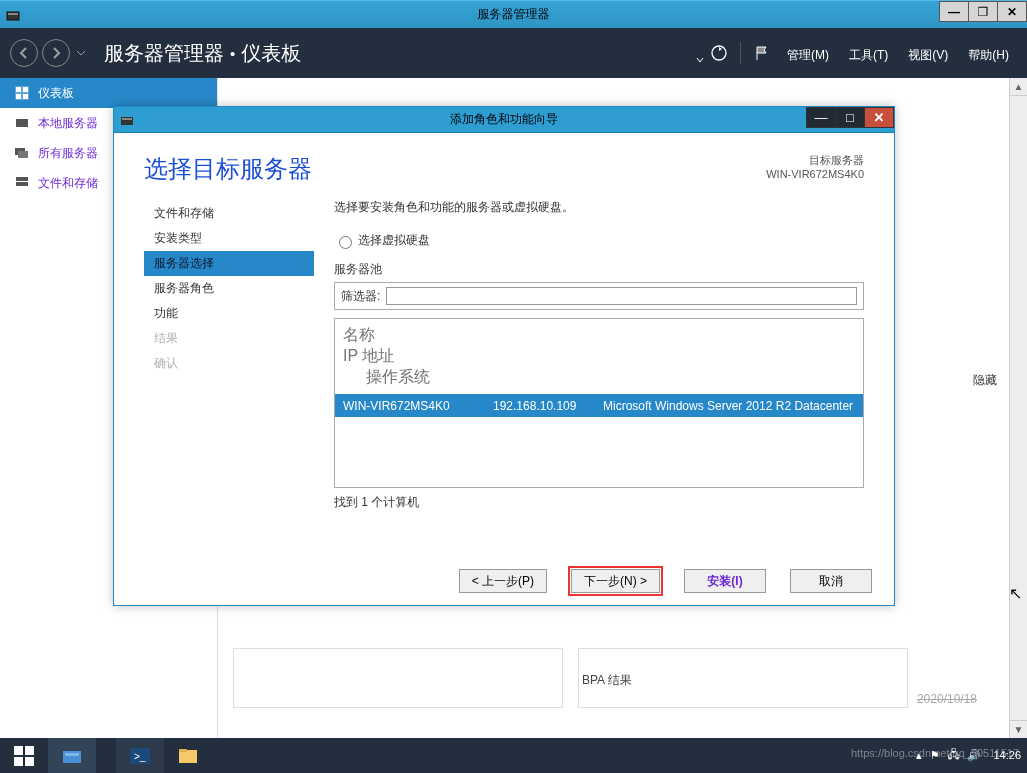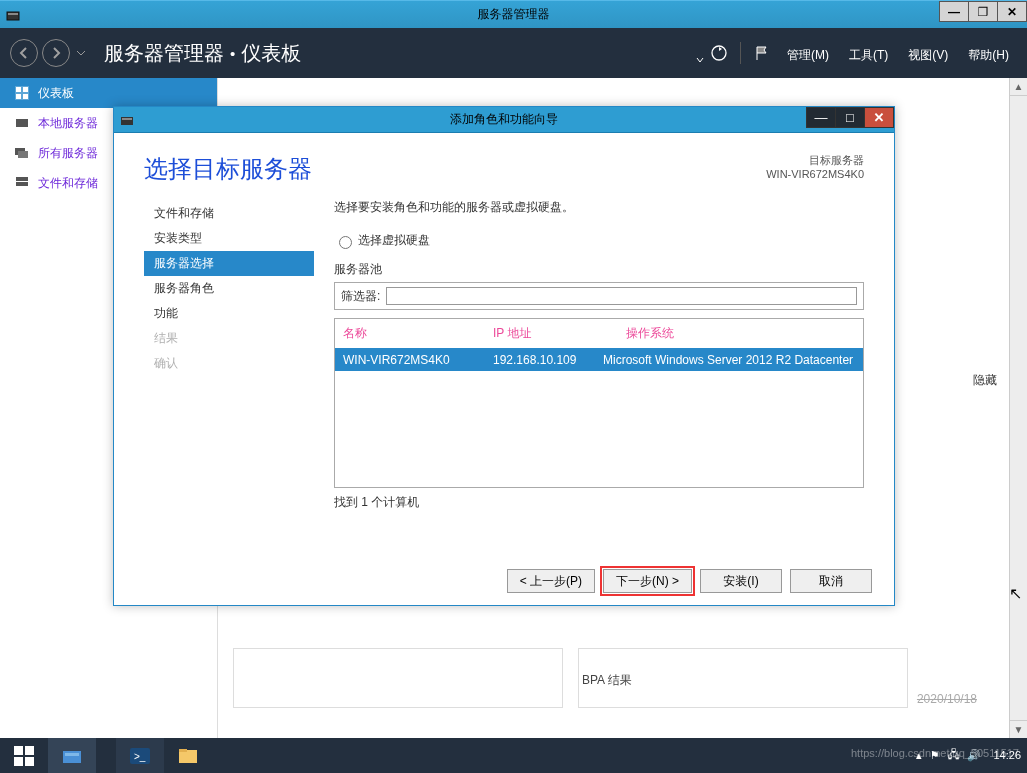--- a/index.html
+++ b/index.html
@@ -46,46 +46,46 @@
   .wz-title .wz-ctrls .cls { background:#c94f3d; color:#fff; font-weight:bold; }
 
   .wz-header { padding:20px 30px 10px 30px; display:flex; align-items:flex-start; }
   .wz-header h1 { font-size:24px; font-weight:300; color:#1d4ed8; margin:0; flex:1; }
   .wz-target { text-align:right; font-size:11px; color:#555; }
 
   .wz-body { display:flex; padding:0 30px 10px 30px; height:400px; }
   .wz-nav { width:170px; padding-top:6px; }
   .wz-nav .step { height:25px; display:flex; align-items:center; font-size:12px; padding-left:10px; color:#555; }
   .wz-nav .step.done { color:#333; cursor:pointer; }
-  .wz-nav .step.current { background:#2788c9; color:#ffffff; }
+  .wz-nav .step.current { background:#2788c9; color:#0f172a; }
   .wz-nav .step.future { color:#b0b0b0; }
 
   .wz-content { flex:1; padding-left:20px; font-size:12px; color:#333; }
   .wz-content .instr { margin:4px 0 16px 0; }
   .wz-content .radio-row { display:flex; align-items:center; margin:4px 0; }
   .wz-content .radio-row input { margin-right:6px; }
   .pool-label { margin-top:12px; margin-bottom:4px; }
   .filter-row { display:flex; align-items:center; border:1px solid #aaa; padding:4px 6px; }
   .filter-row label { margin-right:6px; }
   .filter-row input { flex:1; border:1px solid #999; height:18px; padding:0 4px; font-size:12px; }
   .srv-list { border:1px solid #aaa; margin-top:8px; height:170px; background:#fff; position:relative; }
-  .srv-header { display:flex; font-size:12px; color:#ec4899; padding:6px 8px; border-bottom:1px solid #2788c9; }
+  .srv-header { display:flex; font-size:16px; color:#737373; padding:6px 8px; border-bottom:1px solid #2788c9;flex-direction:column; }
   .srv-header .c1 { width:150px; }
   .srv-header .c2 { width:110px; }
   .srv-header .c3 { flex:1;margin-left:23px; }
   .srv-row { display:flex; background:#2788c9; color:#fff; padding:4px 8px; font-size:12px; }
   .srv-row .c1 { width:150px; }
   .srv-row .c2 { width:110px; }
   .srv-row .c3 { flex:1; }
   .found { margin-top:6px; font-size:12px; }
   .desc { margin-top:4px; font-size:12px; color:#333; line-height:1.5; }
 
-  .wz-footer { position:absolute; bottom:12px; right:22px; display:flex; gap:8px; }
+  .wz-footer { position:absolute; bottom:12px; right:22px; display:flex; gap:24px; }
   .wz-footer button { min-width:82px; height:24px; border:1px solid #999; background:#efefef; font-size:12px; padding:0 12px; }
-  .wz-footer button.disabled { color:#000000; }
+  .wz-footer button.disabled { color:#6d28d9;font-weight:bold; }
   .wz-footer button.highlight { outline:2px solid #e33; outline-offset:1px; }
 
   
   .bpa { position:absolute; left:582px; top:672px; font-size:12px; color:#444; }
   .date-stamp { position:absolute; right:50px; top:692px; font-size:12px; color:#aaa; text-decoration:line-through; }
 
   
   .taskbar { position:absolute; left:0; bottom:0; right:0; height:35px; background:#232f3e; display:flex; align-items:center; }
   .taskbar .tb { width:48px; height:35px; display:flex; align-items:center; justify-content:center; border-right:0; }
   .taskbar .tb.active { background:#344457; }

